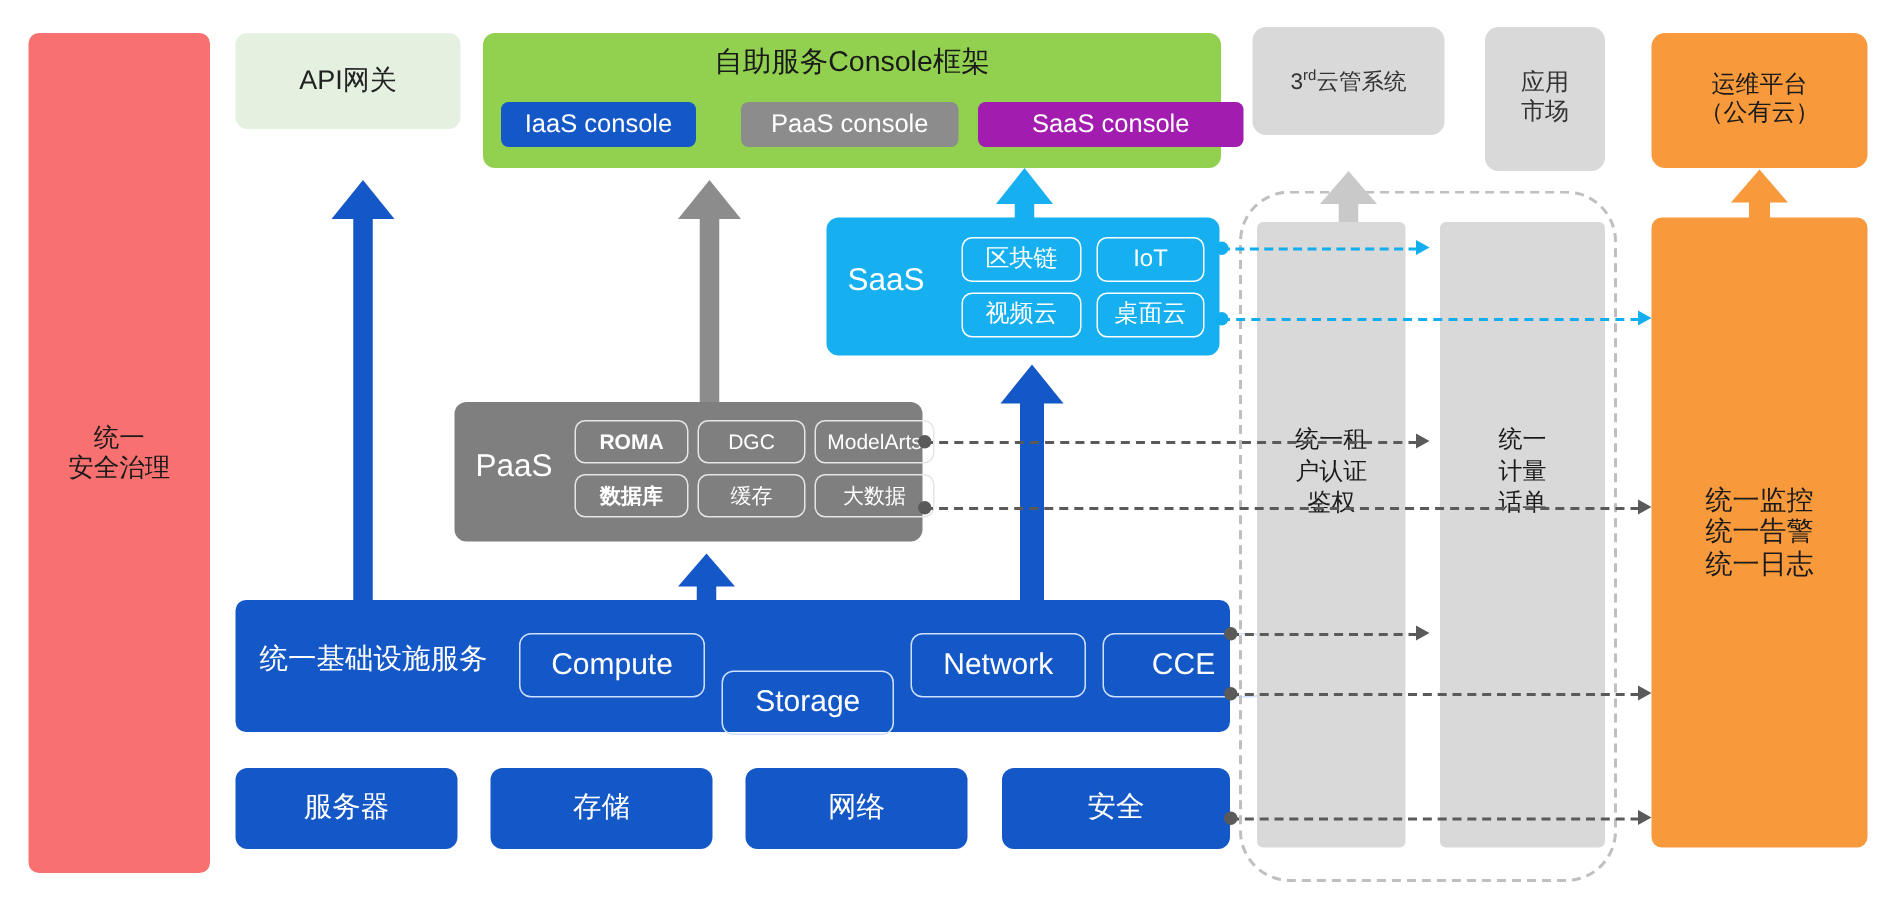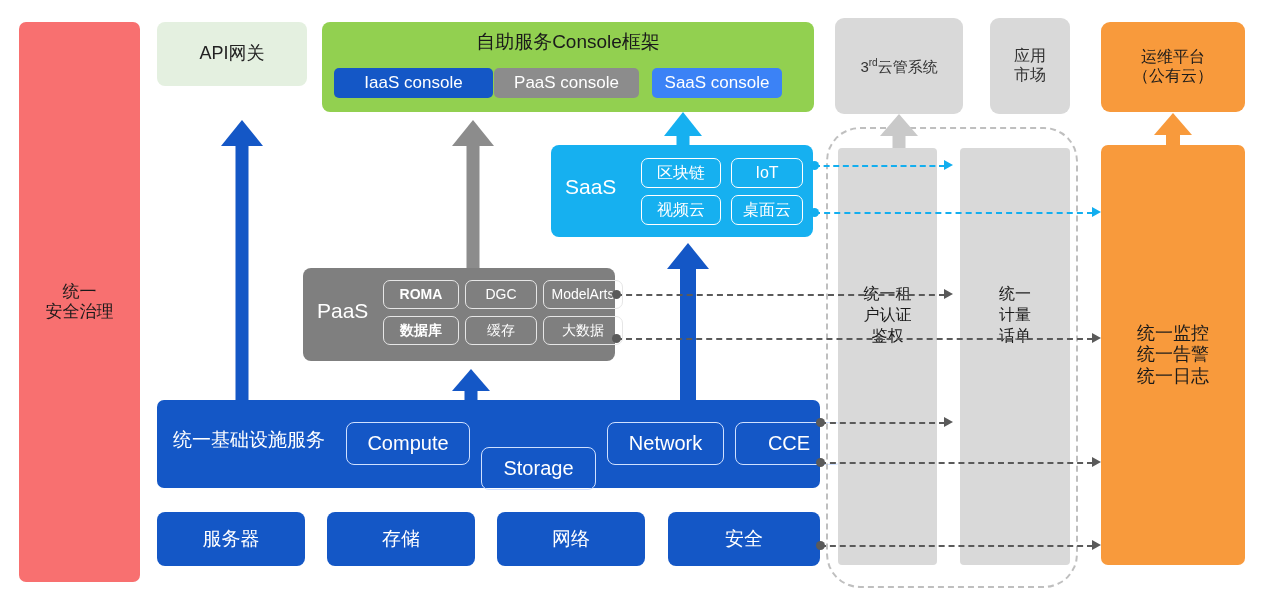--- a/index.html
+++ b/index.html
@@ -14,26 +14,26 @@
   
   .red{left:19px;top:22px;width:121px;height:560px;background:#F87070;color:#1a1a1a;font-size:17px;border-radius:7px;}
 
   
   .apigw{left:157px;top:22px;width:150px;height:64px;background:#E4F0E0;color:#222;font-size:18px;border-radius:8px;}
 
   
   .console{left:322px;top:22px;width:492px;height:90px;background:#92D050;border-radius:8px;}
   .console-title{position:absolute;left:0;right:0;top:9px;text-align:center;color:#1a1a1a;font-size:19px;}
   .chip{position:absolute;top:46px;height:30px;border-radius:5px;display:flex;align-items:center;justify-content:center;color:#fff;font-size:17px;}
-  .chip.iaas{left:12px;width:159px;background:#1457C6;}
+  .chip.iaas{left:12px;width:130px;background:#1457C6;}
   .chip.paas{left:172px;width:145px;background:#8C8C8C;}
-  .chip.saas{left:330px;width:130px;background:#3b82f6;}
-
-  
-  .g3rd{left:835px;top:18px;width:128px;height:96px;background:#D9D9D9;color:#333;font-size:15px;border-radius:9px;}
+  .chip.saas{left:330px;width:177px;background:#a21caf;}
+
+  
+  .g3rd{left:835px;top:18px;width:128px;height:72px;background:#D9D9D9;color:#333;font-size:15px;border-radius:9px;}
   .gmkt{left:990px;top:18px;width:80px;height:96px;background:#D9D9D9;color:#333;font-size:16px;border-radius:9px;}
   .sup{font-size:10px;vertical-align:super;}
 
   
   .ops{left:1101px;top:22px;width:144px;height:90px;background:#F89A3C;color:#1a1a1a;font-size:16px;border-radius:9px;}
   .mon{left:1101px;top:145px;width:144px;height:420px;background:#F89A3C;color:#1a1a1a;font-size:18px;border-radius:7px;}
 
   
   .saasbox{left:551px;top:145px;width:262px;height:92px;background:#16B0F0;border-radius:8px;}
   .saaslbl{position:absolute;left:14px;top:30px;color:#fff;font-size:21px;}

